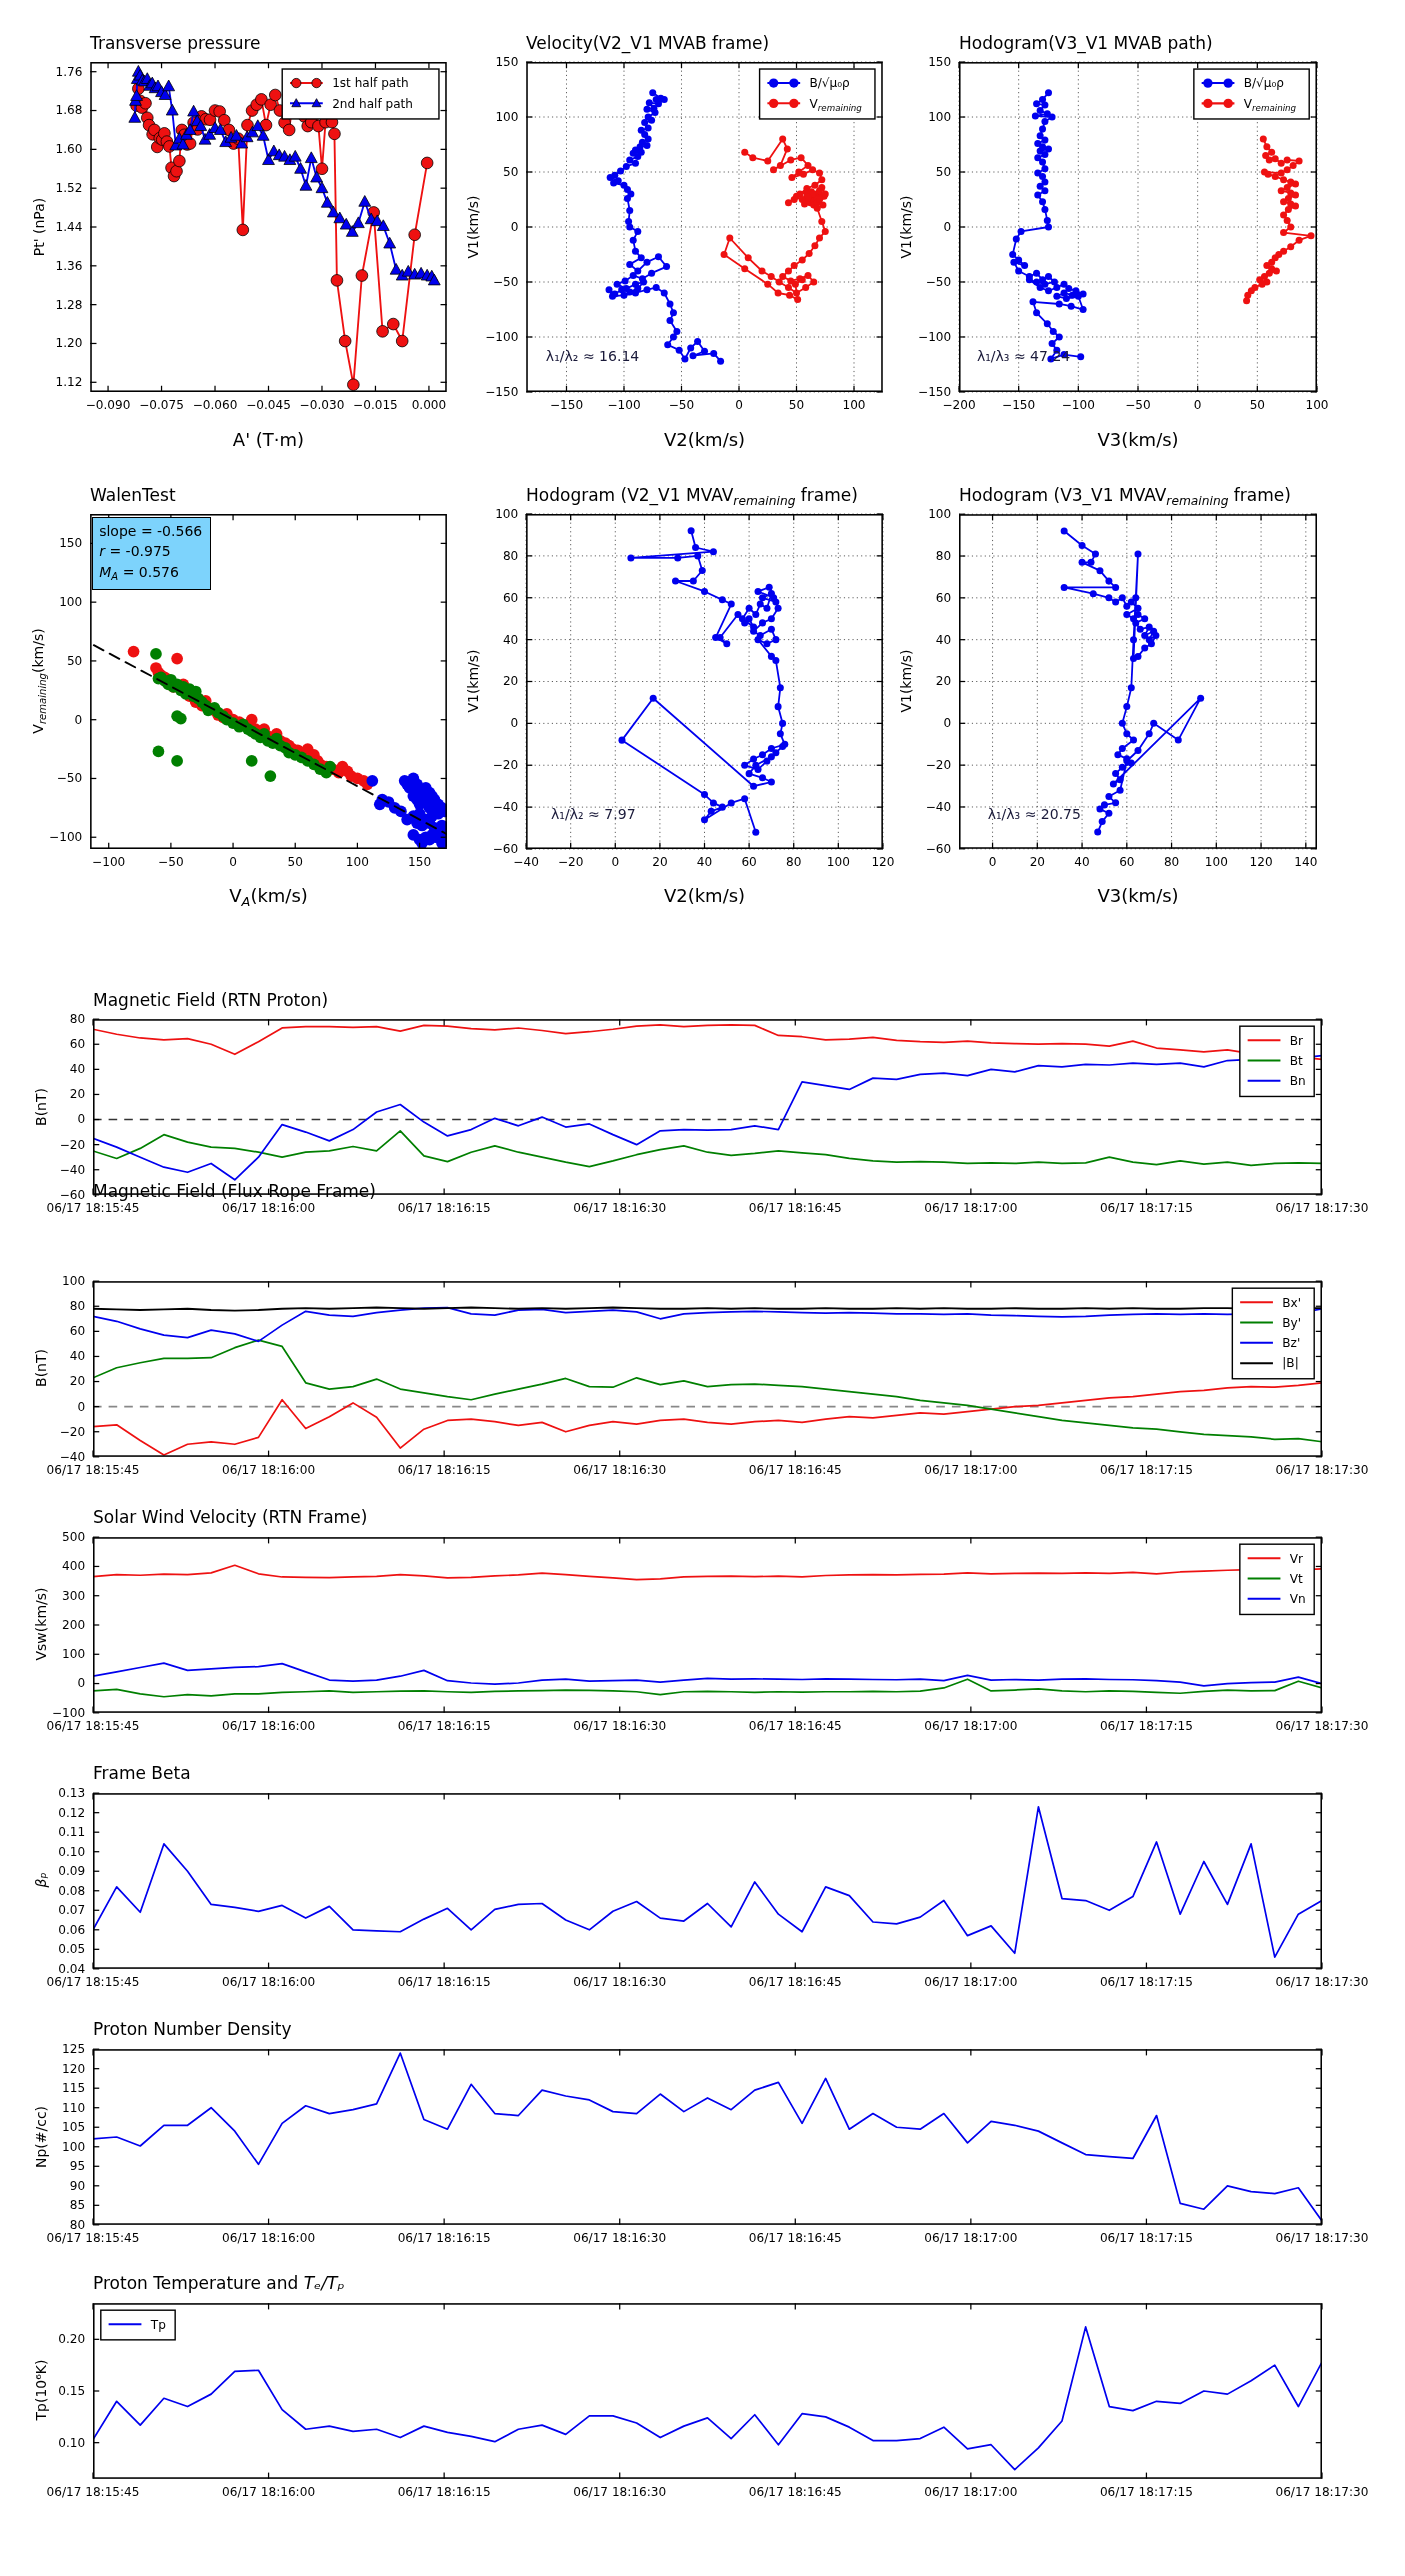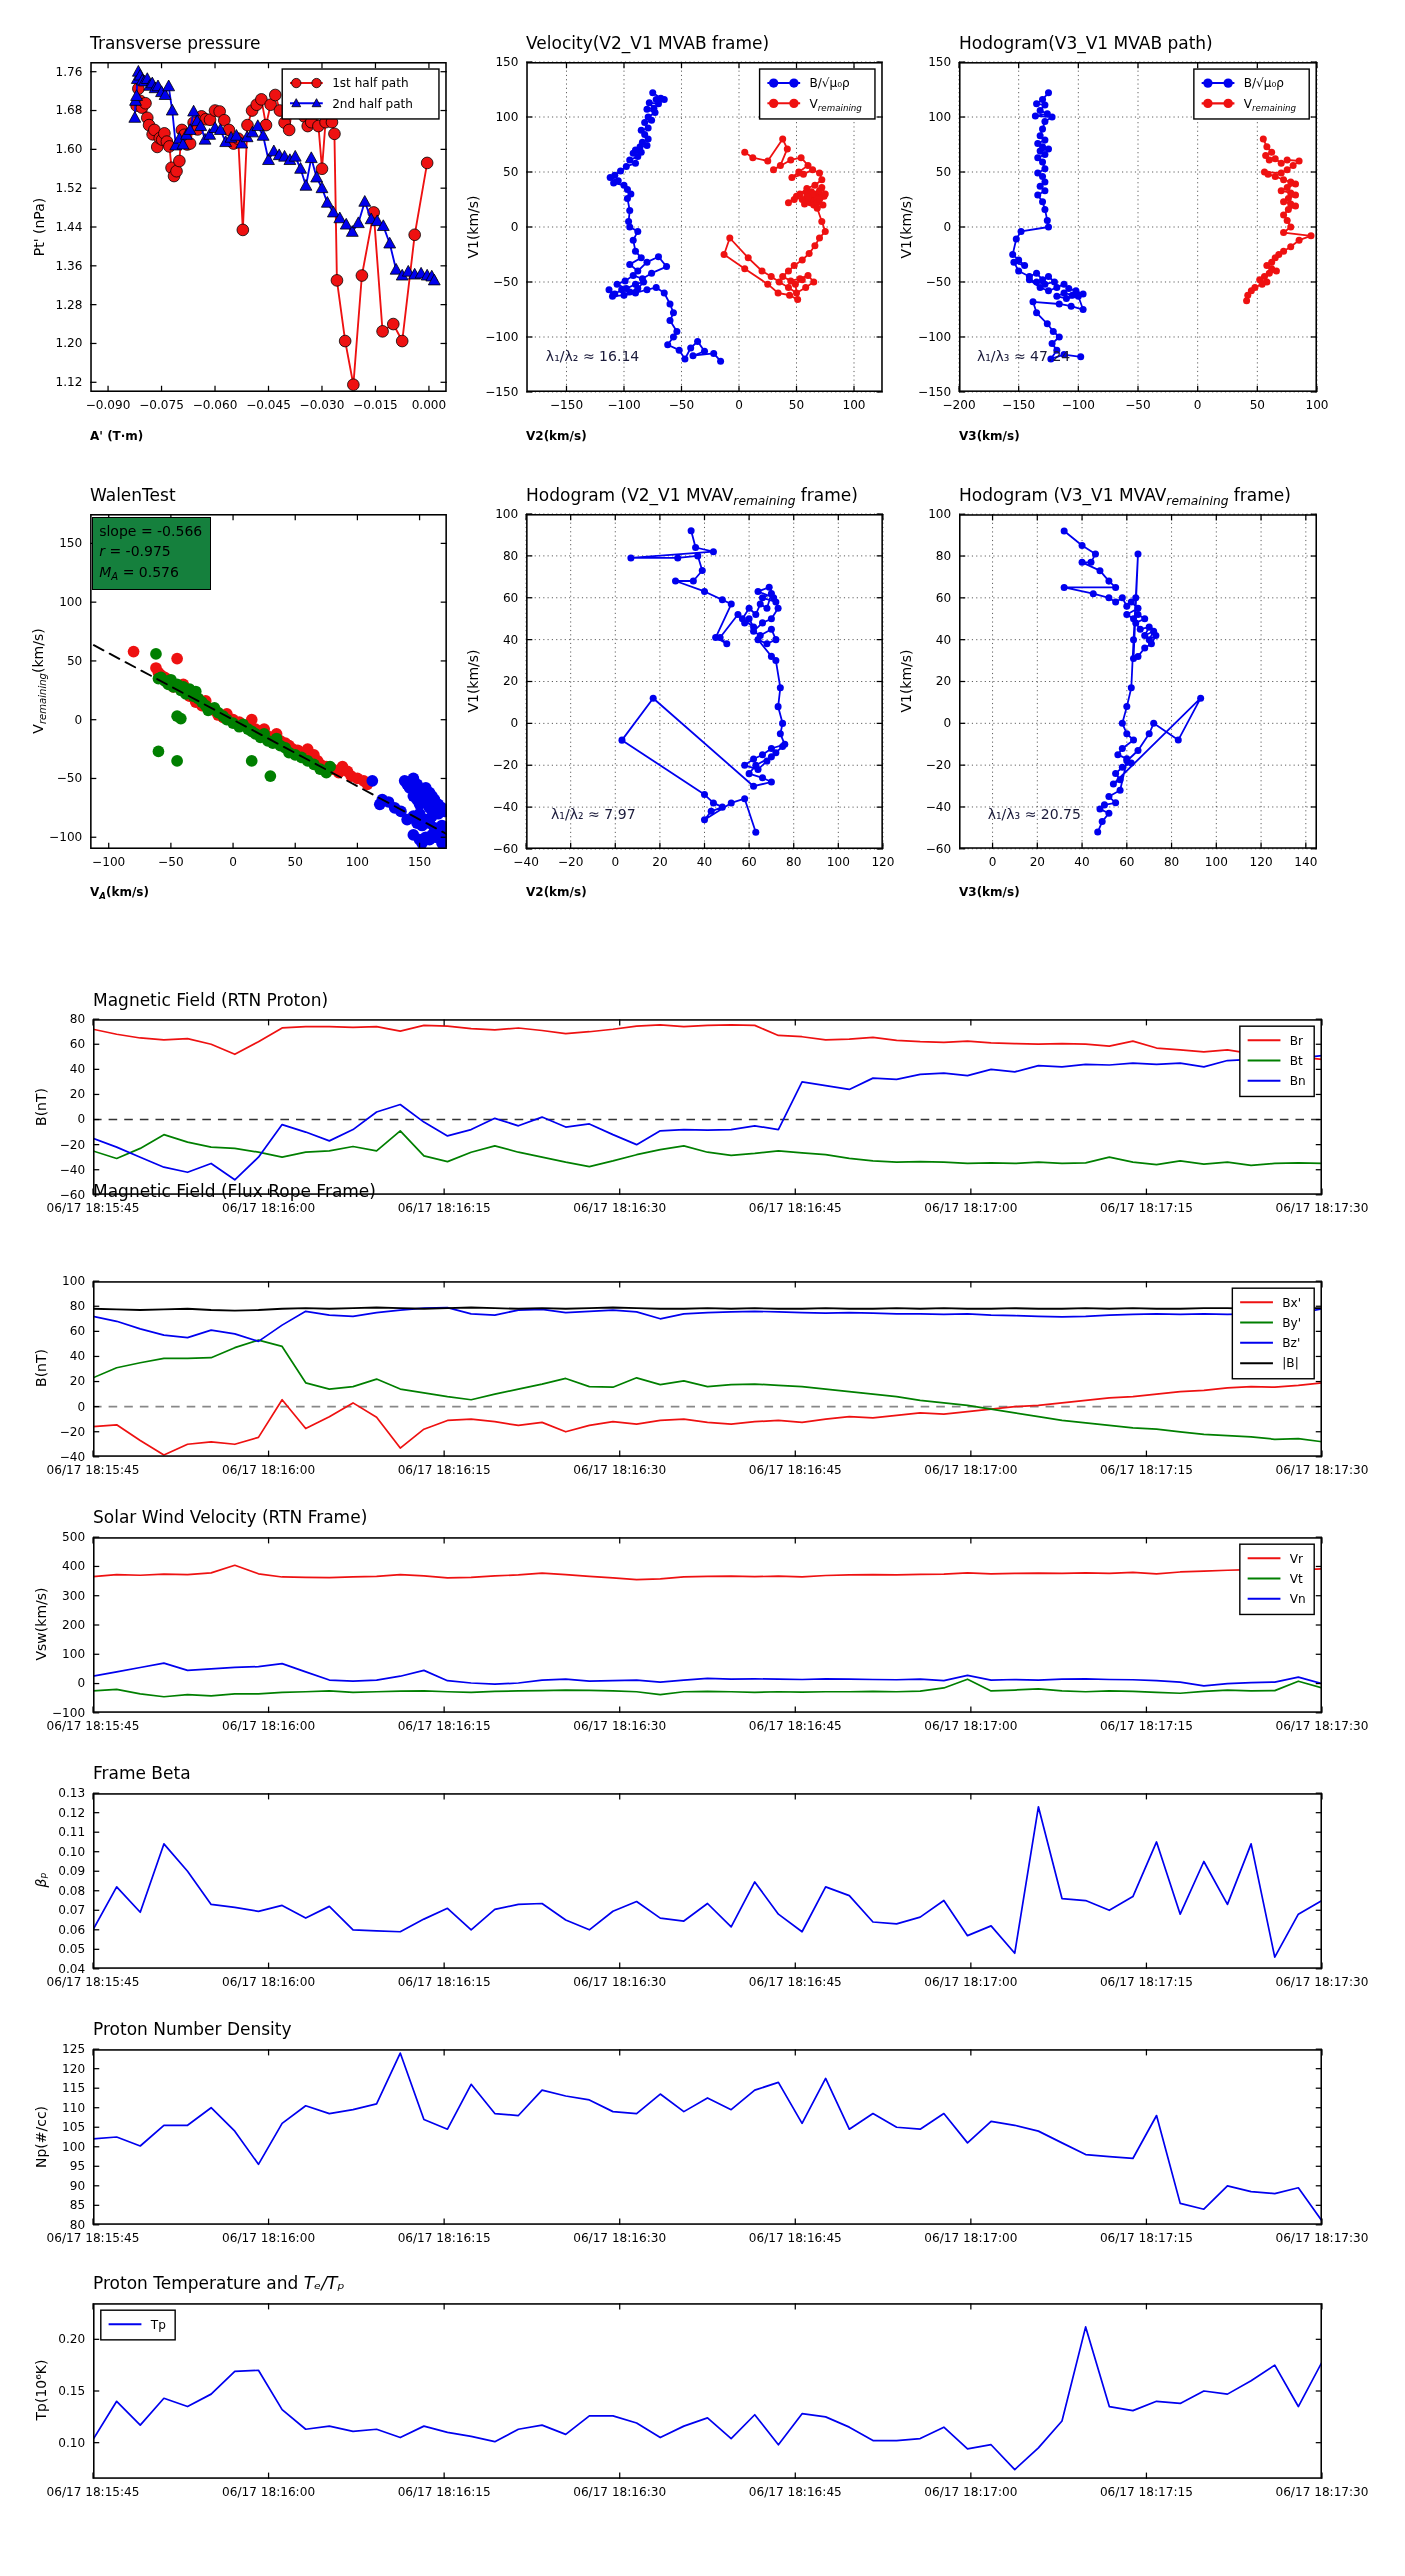--- a/index.html
+++ b/index.html
@@ -1,24 +1,24 @@
 <!DOCTYPE html>
 <html style="font-size:12.5px"><head>
 <meta charset="utf-8">
 <style>
   html,body{margin:0;padding:0;background:#ffffff;}
   .figure{position:relative;width:1405px;height:2576px;background:#fff;
           font-family:"DejaVu Sans",sans-serif;color:#000;}
   .panel-title{position:absolute;text-align:left;font-size:17px;line-height:20px;color:#000;white-space:nowrap;}
-  .axis-xlabel{position:absolute;text-align:left;font-size:12px;color:#000;font-weight:bold;}
+  .axis-xlabel{position:absolute;text-align:center;font-size:18px;color:#000;}
   .axis-ylabel{position:absolute;font-size:14px;color:#000;white-space:nowrap;
                transform:translate(-50%,-50%) rotate(-90deg);}
   .chart{position:absolute;overflow:visible;}
   .chart text{font-family:"DejaVu Sans",sans-serif;}
-  .stats-box{position:absolute;border:1.6px solid #000;background:#15803d;padding:3.1px 7.8px 4.7px 6.2px;
+  .stats-box{position:absolute;border:1.6px solid #000;background:#7dd3fc;padding:3.1px 7.8px 4.7px 6.2px;
              font-size:14px;line-height:1.45;z-index:5;}
   .sub{font-size:.72em;vertical-align:-0.3em;font-style:italic;}
   .it{font-style:italic;}
 </style>
 </head>
 <body>
 
 <div class="figure">
 
   <section>

